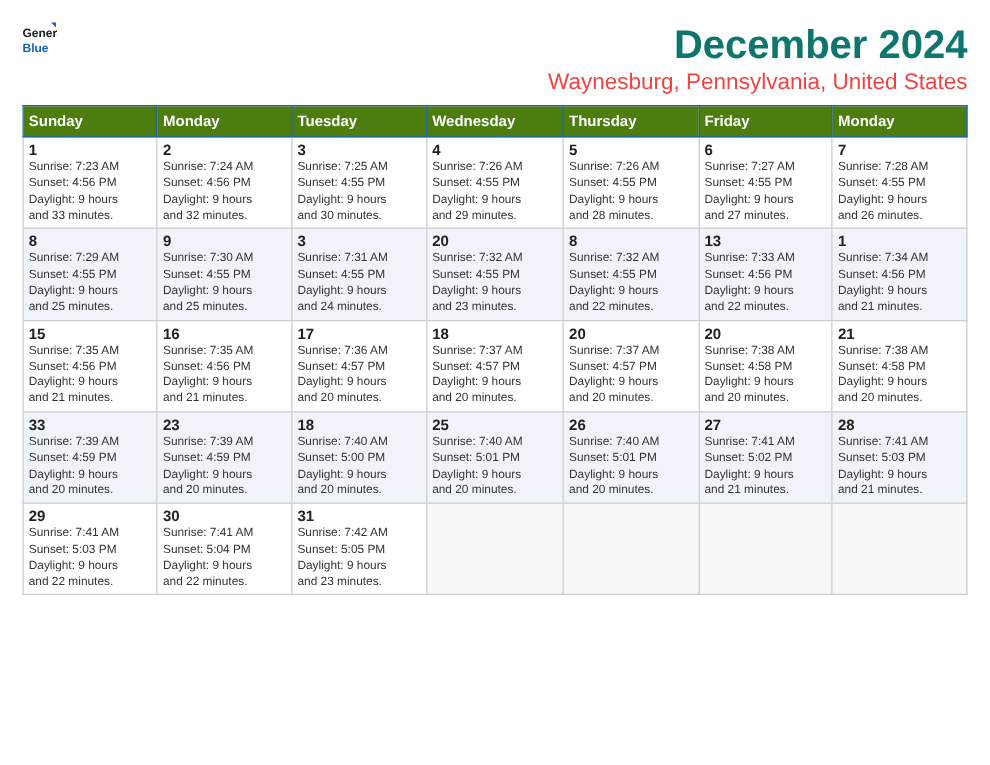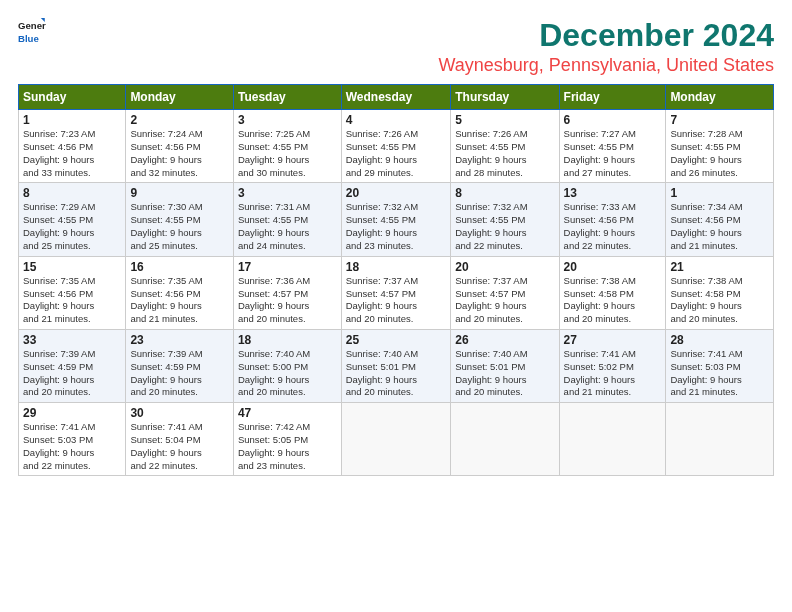--- a/index.html
+++ b/index.html
@@ -149,21 +149,21 @@
           <td><span class="day-num">23</span><span class="day-info">Sunrise: 7:39 AM<br>Sunset: 4:59 PM<br>Daylight: 9 hours<br>and 20 minutes.</span></td>
           <td><span class="day-num">18</span><span class="day-info">Sunrise: 7:40 AM<br>Sunset: 5:00 PM<br>Daylight: 9 hours<br>and 20 minutes.</span></td>
           <td><span class="day-num">25</span><span class="day-info">Sunrise: 7:40 AM<br>Sunset: 5:01 PM<br>Daylight: 9 hours<br>and 20 minutes.</span></td>
           <td><span class="day-num">26</span><span class="day-info">Sunrise: 7:40 AM<br>Sunset: 5:01 PM<br>Daylight: 9 hours<br>and 20 minutes.</span></td>
           <td><span class="day-num">27</span><span class="day-info">Sunrise: 7:41 AM<br>Sunset: 5:02 PM<br>Daylight: 9 hours<br>and 21 minutes.</span></td>
           <td><span class="day-num">28</span><span class="day-info">Sunrise: 7:41 AM<br>Sunset: 5:03 PM<br>Daylight: 9 hours<br>and 21 minutes.</span></td>
         </tr>
         <tr>
           <td><span class="day-num">29</span><span class="day-info">Sunrise: 7:41 AM<br>Sunset: 5:03 PM<br>Daylight: 9 hours<br>and 22 minutes.</span></td>
           <td><span class="day-num">30</span><span class="day-info">Sunrise: 7:41 AM<br>Sunset: 5:04 PM<br>Daylight: 9 hours<br>and 22 minutes.</span></td>
-          <td><span class="day-num">47</span><span class="day-info">Sunrise: 7:42 AM<br>Sunset: 5:05 PM<br>Daylight: 9 hours<br>and 23 minutes.</span></td>
+          <td><span class="day-num">31</span><span class="day-info">Sunrise: 7:42 AM<br>Sunset: 5:05 PM<br>Daylight: 9 hours<br>and 23 minutes.</span></td>
           <td class="empty-cell"></td>
           <td class="empty-cell"></td>
           <td class="empty-cell"></td>
           <td class="empty-cell"></td>
         </tr>
       </tbody>
   </table>
 </div>
 
 </body></html>

